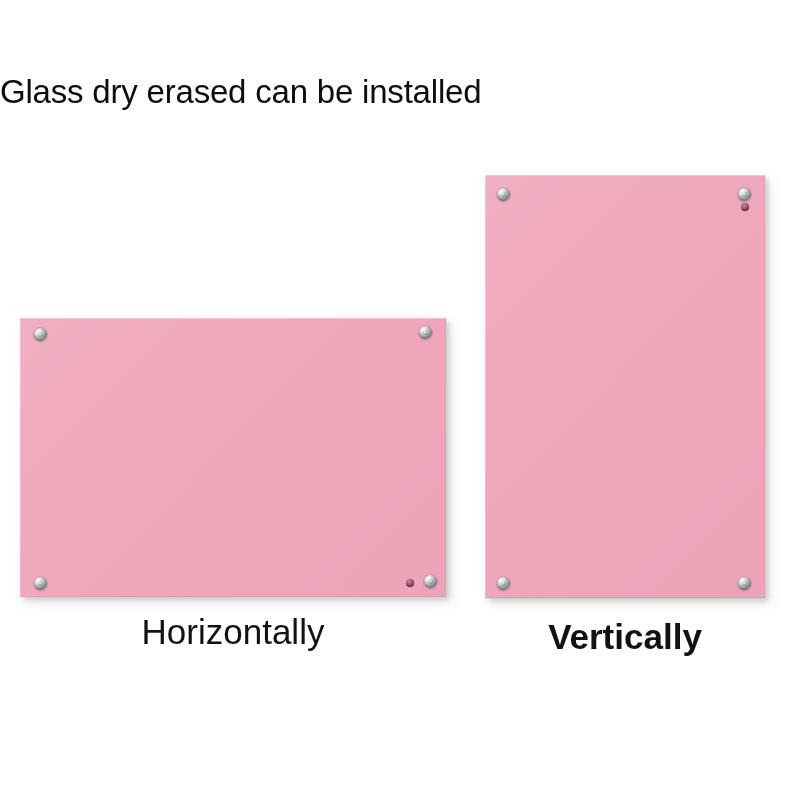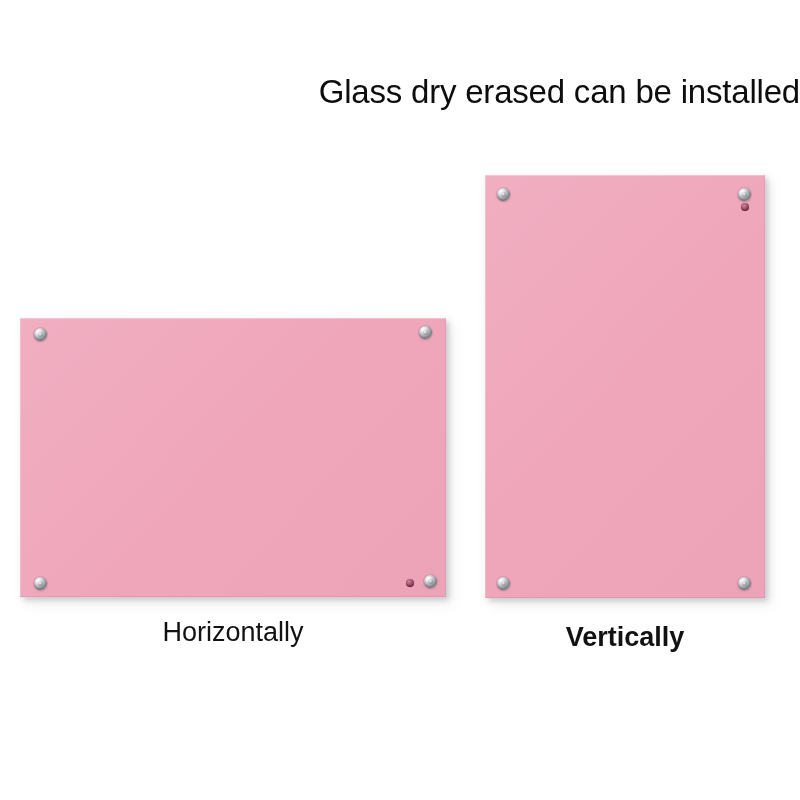--- a/index.html
+++ b/index.html
@@ -20,21 +20,21 @@
     height: 800px;
     background: #ffffff;
   }
 
   
   .page-title {
     position: absolute;
     left: 0;
     top: 72px;
     width: 800px;
-    text-align: right;
+    text-align: left;
     font-size: 33px;
     line-height: 40px;
     letter-spacing: -0.2px;
     color: #0d0d0d;
     font-family: "Liberation Sans", sans-serif;
     white-space: nowrap;
   }
 
   
   .board-group {
@@ -128,21 +128,21 @@
         #5e2439 100%);
     box-shadow:
       0 0 0 1px rgba(225,165,185,0.45),
       inset 0 -1px 1px rgba(40,15,25,0.45);
   }
 
   
   .caption {
     position: absolute;
     text-align: center;
-    font-size: 27px;
+    font-size: 35px;
     line-height: 32px;
     color: #121212;
     font-family: "Liberation Sans", sans-serif;
     white-space: nowrap;
   }
 </style>
 </head>
 <body style="background: rgb(255, 255, 255);">
 
 <div id="stage">

